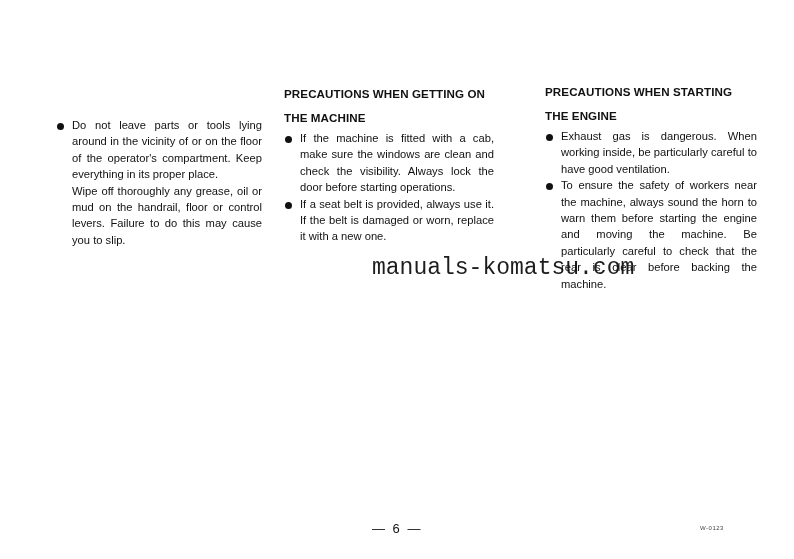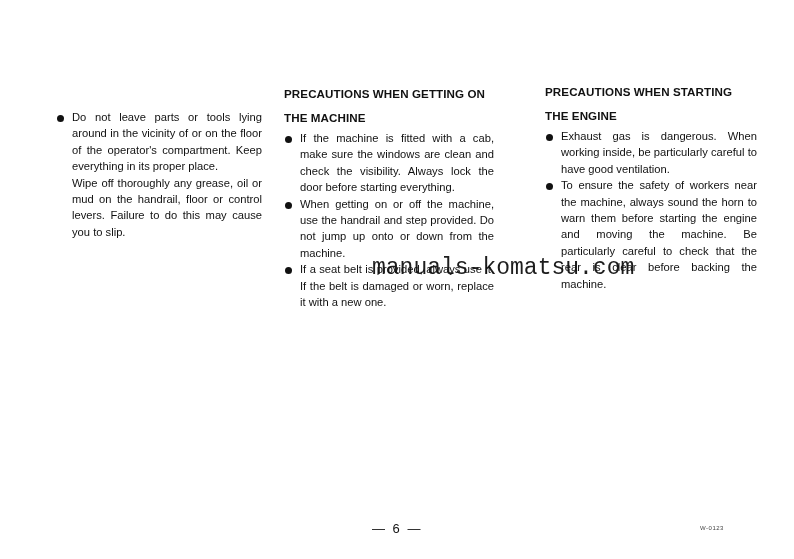--- a/index.html
+++ b/index.html
@@ -1,19 +1,19 @@
 <!DOCTYPE html>
 <html><head>
 <meta charset="utf-8">
 <style>
   html, body { margin: 0; padding: 0; background: #ffffff; }
   body { width: 794px; height: 559px; position: relative; overflow: hidden;
          font-family: "Liberation Sans", sans-serif; color: #111; }
   .col { position: absolute; font-size: 11.2px; line-height: 16.4px; }
-  .col1 { left: 56px; top: 109px; width: 206px; }
+  .col1 { left: 56px; top: 117px; width: 206px; }
   .col2 { left: 284px; top: 82px; width: 210px; }
   .col3 { left: 545px; top: 80px; width: 212px; }
   .heading { font-weight: bold; font-size: 11.6px; line-height: 24px; letter-spacing: 0.1px; margin-bottom: 0; }
   .item { position: relative; padding-left: 16px; text-align: justify; text-align-last: left; }
   .bullet { position: absolute; left: 1px; top: 6px; width: 7px; height: 7px; border-radius: 50%; background: #111; }
   .para { padding-left: 16px; text-align: justify; text-align-last: left; }
   .page-number { position: absolute; left: 372px; top: 521px; font-size: 13px; letter-spacing: 2px; }
   .code { position: absolute; left: 700px; top: 525px; font-size: 6px; color: #444; letter-spacing: 0.5px; }
   .watermark { position: absolute; left: 372px; top: 251px; font-size: 23px; line-height: 34px; color: #111;
                font-family: Liberation Mono, monospace; letter-spacing: 0px; opacity: 0.95; }
@@ -26,25 +26,21 @@
     <span class="bullet"></span>
     <span>Do not leave parts or tools lying around in the vicinity of or on the floor of the operator's compartment. Keep everything in its proper place.</span>
   </div>
   <div class="para">Wipe off thoroughly any grease, oil or mud on the handrail, floor or control levers. Failure to do this may cause you to slip.</div>
 </div>
 
 <div class="col col2">
   <div class="heading">PRECAUTIONS WHEN GETTING ON THE MACHINE</div>
   <div class="item">
     <span class="bullet"></span>
-    <span>If the machine is fitted with a cab, make sure the windows are clean and check the visibility. Always lock the door before starting everything.</span>
-  </div>
-  <div class="item">
-    <span class="bullet"></span>
-    <span>When getting on or off the machine, use the handrail and step provided. Do not jump up onto or down from the machine.</span>
+    <span>If the machine is fitted with a cab, make sure the windows are clean and check the visibility. Always lock the door before starting operations.</span>
   </div>
   <div class="item">
     <span class="bullet"></span>
     <span>If a seat belt is provided, always use it. If the belt is damaged or worn, replace it with a new one.</span>
   </div>
 </div>
 
 <div class="col col3">
   <div class="heading">PRECAUTIONS WHEN STARTING THE ENGINE</div>
   <div class="item">

